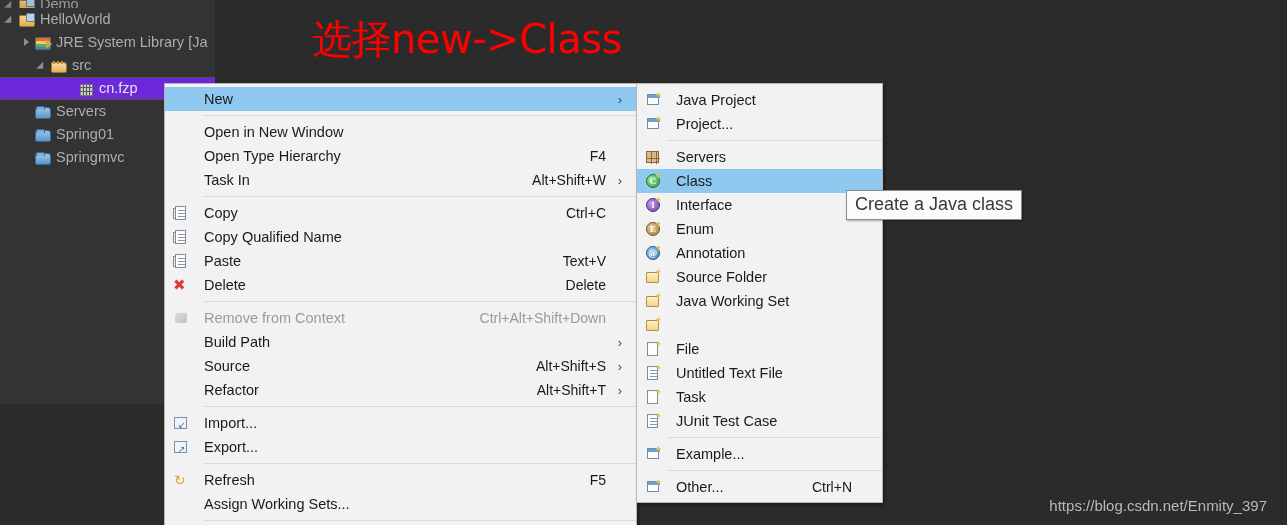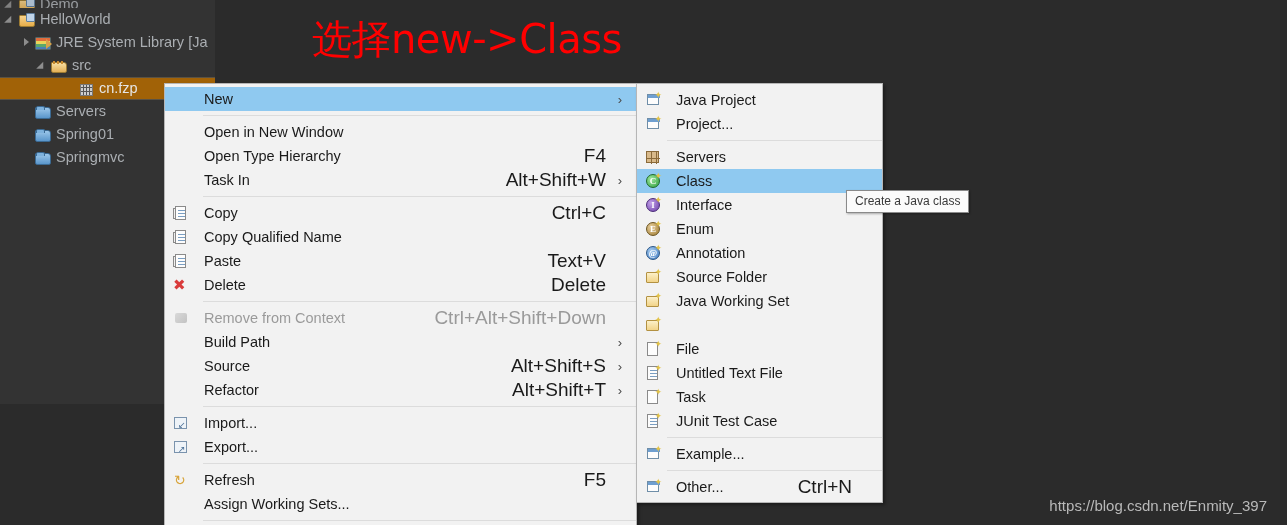--- a/index.html
+++ b/index.html
@@ -26,21 +26,21 @@
   .tree-row {
     position: relative;
     height: 23px;
     display: flex;
     align-items: center;
     color: #aaaeb2;
     font-size: 14.5px;
     white-space: nowrap;
   }
   .tree-row.selected {
-    background: #a16207;
+    background: #6d28d9;
     border-top: 1px solid #5a5244;
     border-bottom: 1px solid #5a5244;
     color: #e6e6e6;
   }
   .tw {
     width: 11px; height: 11px;
     margin-right: 2px;
     flex: 0 0 auto;
     position: relative;
   }
@@ -168,21 +168,21 @@
   .mi.hl { background: #8fc9f0; }
   .mi .micon {
     width: 22px;
     flex: 0 0 auto;
     display: flex;
     align-items: center;
     justify-content: center;
     margin-left: 5px;
   }
   .mi .mlabel { flex: 1 1 auto; padding-left: 12px; }
-  .mi .maccel { color: #1a1a1a; padding-right: 2px; font-size: 19px; }
+  .mi .maccel { color: #1a1a1a; padding-right: 2px; font-size: 14px; }
   .mi .marrow {
     width: 12px; text-align: center;
     color: #4a4a4a; font-size: 13px;
     margin-left: 6px;
   }
   .mi.disabled .mlabel, .mi.disabled .maccel { color: #9a9a9a; }
   .msep {
     height: 1px; background: #dcdcdc;
     margin: 4px 0 4px 38px;
   }
@@ -223,21 +223,21 @@
     border:1px solid #b39141; border-radius:1px 2px 1px 1px;
   }
 
   
   #tooltip {
     position: absolute;
     left: 846px; top: 190px;
     background: #fbfbfb;
     border: 1px solid #8a8a8a;
     padding: 3px 8px 4px 8px;
-    font-size: 12px;
+    font-size: 18px;
     color: #3a3a3a;
     box-shadow: 1px 1px 2px rgba(0,0,0,0.3);
     white-space: nowrap;
   }
 
   
   #watermark {
     position: absolute;
     right: 20px; bottom: 11px;
     color: #b9b9b9;

